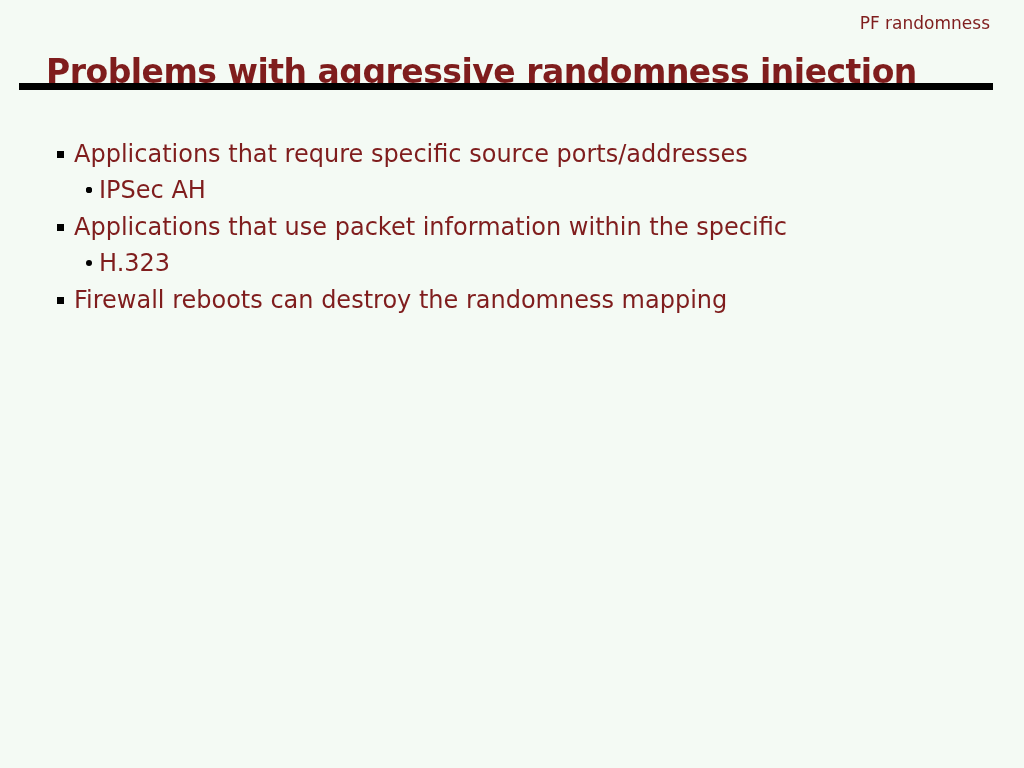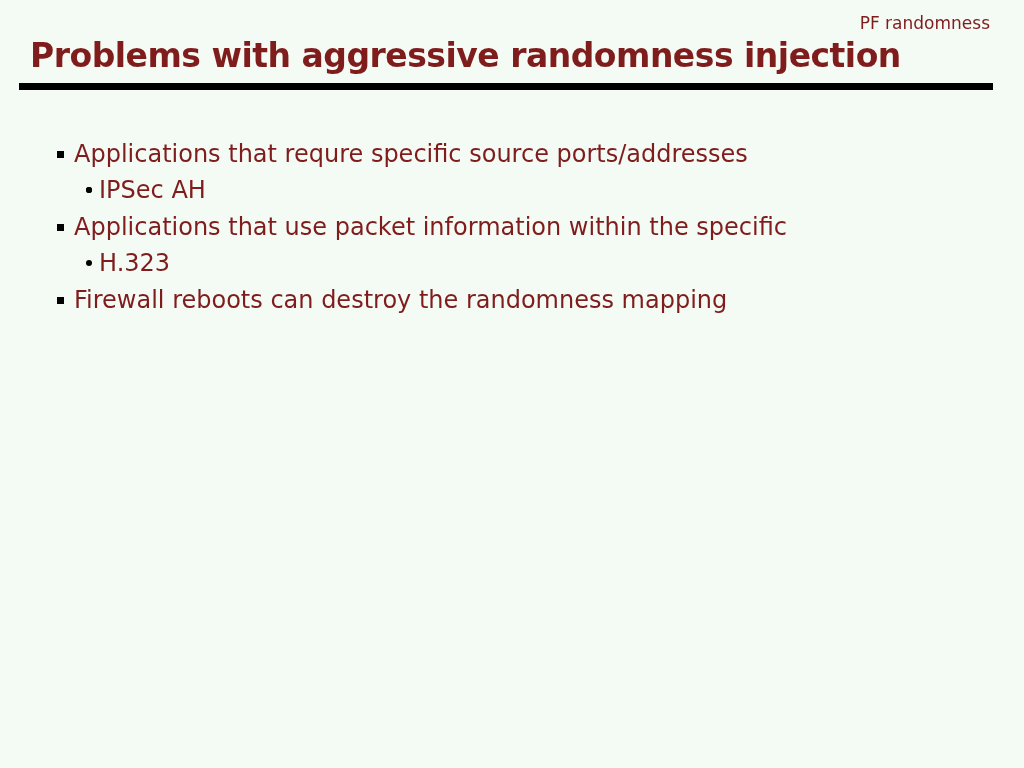--- a/index.html
+++ b/index.html
@@ -20,21 +20,21 @@
     top: 13px;
     right: 34px;
     font-size: 17px;
     line-height: 21px;
     white-space: nowrap;
   }
   .slide-title {
     position: absolute;
     left: 30px;
     top: 36px;
-    margin: 0;
+    margin: 16px;
     font-size: 33px;
     font-weight: 600;
     letter-spacing: -0.5px;
     white-space: nowrap;
   }
   .title-rule {
     position: absolute;
     left: 19px;
     top: 83px;
     width: 974px;

